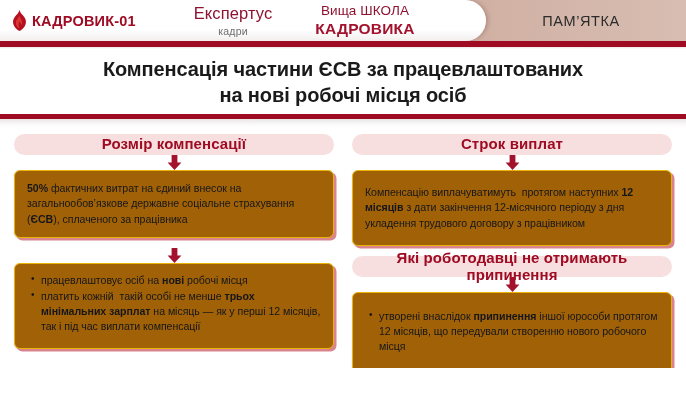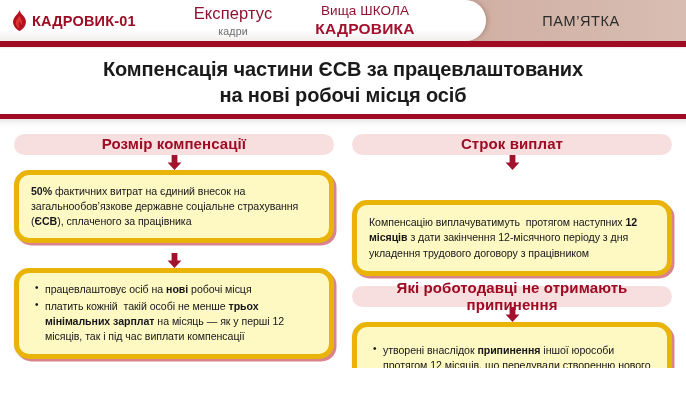--- a/index.html
+++ b/index.html
@@ -201,38 +201,38 @@
     justify-content: center;
   }
   .arrow-down {
     width: 15px;
     height: 15px;
     display: block;
   }
 
   .card {
     position: relative;
-    background: #fef9c3;
-    border: 5px solid #eab308;
-    border-radius: 15px;
+    background: #a16207;
+    border: 1px solid #eab308;
+    border-radius: 6px;
     box-shadow: 2.5px 2.5px 0 0 #d9848d, 0 1px 2px rgba(0,0,0,.12);
     padding: 9px 11px 9px 12px;
     box-sizing: border-box;
   }
   .card p {
     margin: 0;
     font-size: 10.6px;
     line-height: 1.43;
     color: #16161a;
     letter-spacing: -.05px;
   }
   .card b { font-weight: bold; }
 
   .card-top-left  { min-height: 68px; display:flex; align-items:center; }
-  .card-top-right { min-height: 76px; display:flex; align-items:center;margin-top:30px; }
+  .card-top-right { min-height: 76px; display:flex; align-items:center; }
 
   .gap-between { height: 10px; }
 
   .card-bottom {
     min-height: 86px;
   }
   .card-bottom ul {
     margin: 0;
     padding: 0 0 0 14px;
     list-style: none;

